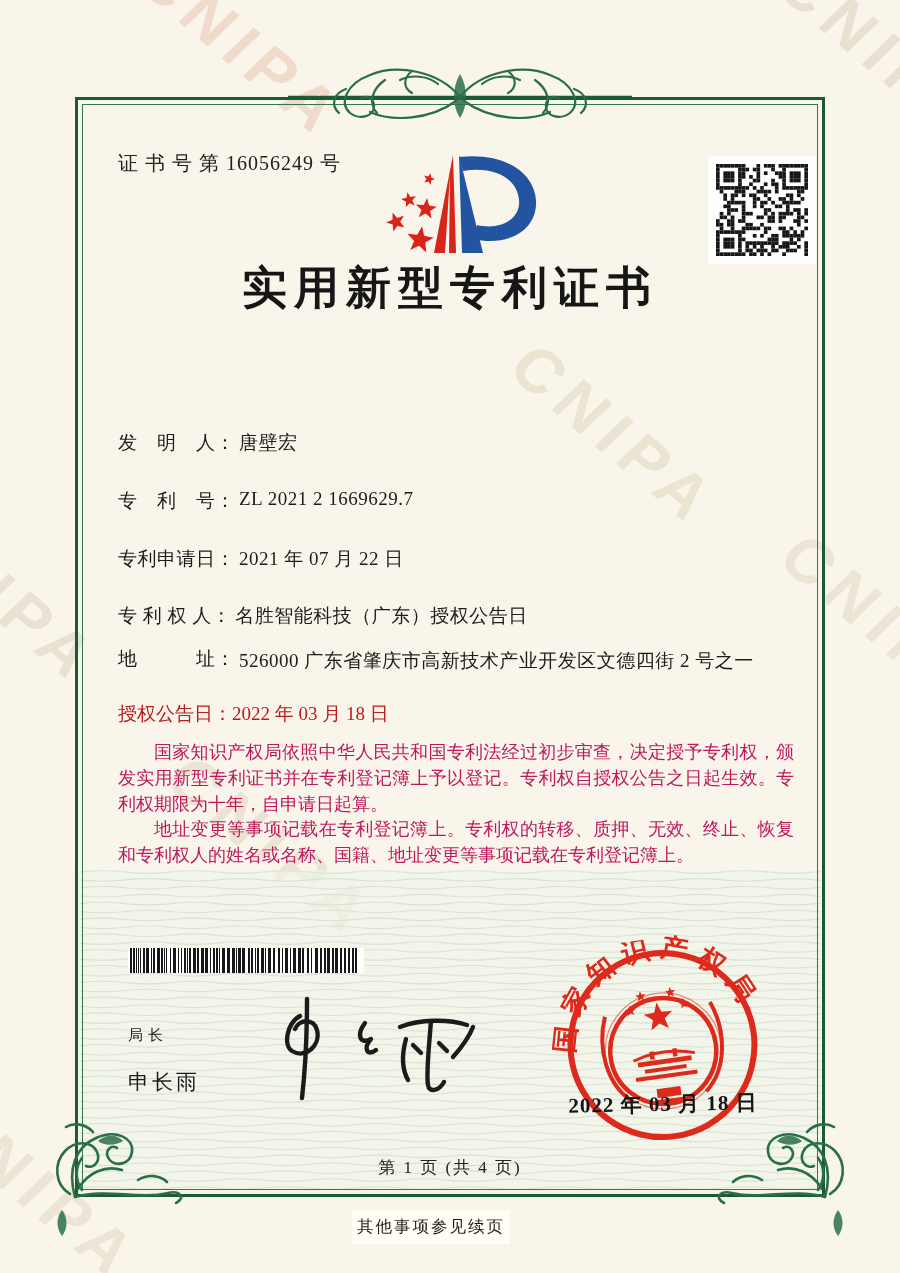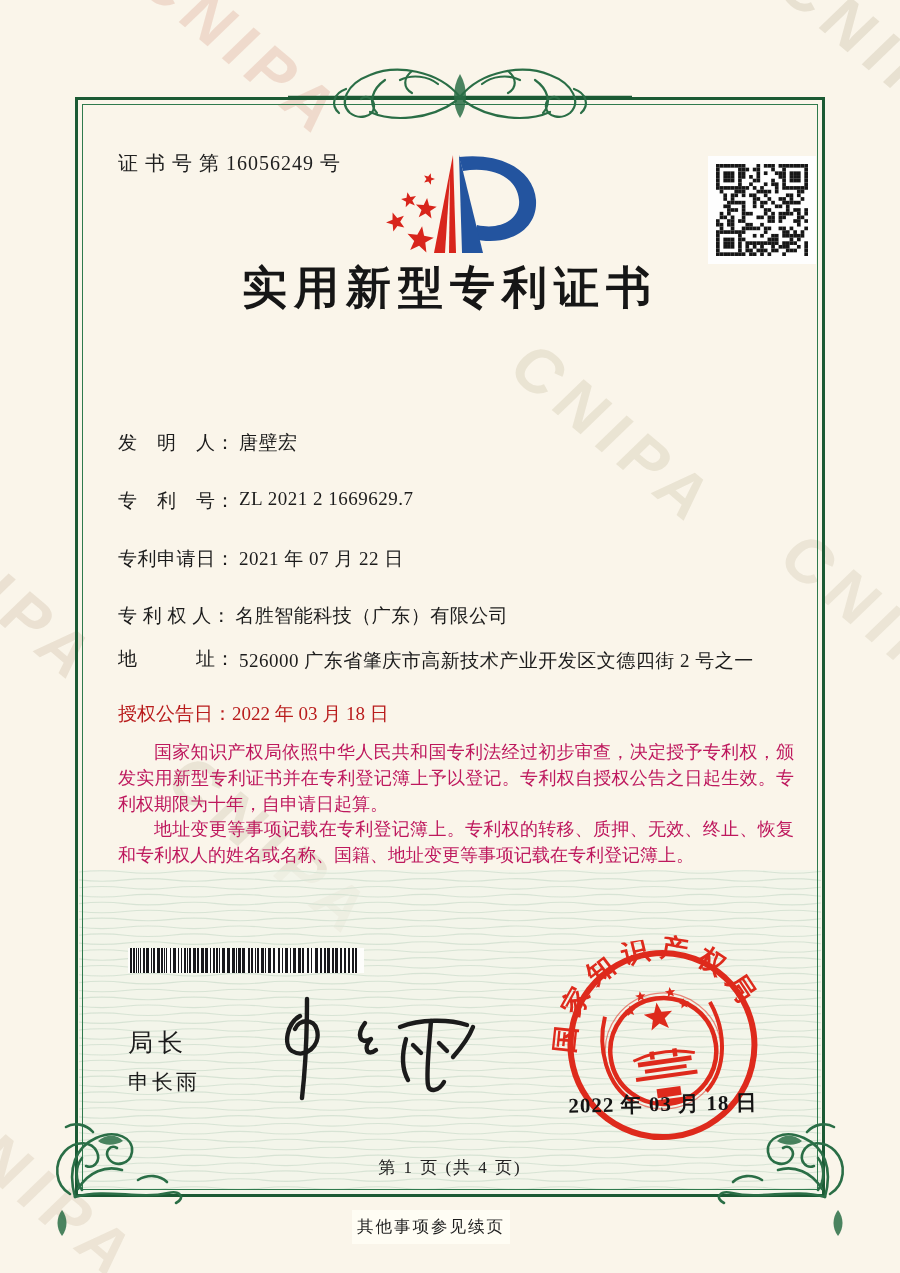--- a/index.html
+++ b/index.html
@@ -68,21 +68,21 @@
   #body-text p{margin:0;text-indent:2em;}
   #barcode{left:128px;top:948px;width:232px;height:25px;background:#fdfdfb;
     font-size:0;white-space:nowrap;overflow:hidden;padding:0 2px;}
   #barcode i{display:inline-block;height:25px;vertical-align:top;}
   #seal{left:547px;top:938px;width:232px;height:222px;transform:rotate(-8deg);}
   #seal-date{
     left:552px;top:1090px;width:222px;text-align:center;
     font-size:21px;font-weight:bold;letter-spacing:1px;color:#141414;
     transform:rotate(-1deg);
   }
-  #director-title{left:128px;top:1026px;font-size:25px;letter-spacing:5px;color:#1b1b1b;}
+  #director-title{left:128px;top:1026px;font-size:15px;letter-spacing:5px;color:#1b1b1b;}
   #director-name{left:128px;top:1068px;font-size:21px;letter-spacing:3px;color:#1b1b1b;}
   #signature{left:262px;top:992px;width:230px;height:118px;}
   #page-num{left:75px;top:1156px;width:750px;text-align:center;
     font-size:17px;color:#222;letter-spacing:2px;}
   #note-box{
     left:352px;top:1210px;width:158px;height:34px;
     background:#fffdf4;
     display:flex;align-items:center;justify-content:center;
     font-size:16.5px;color:#1d1d1d;letter-spacing:2px;
   }
@@ -541,21 +541,21 @@
   <div class="field-row" style="top:488px;">
     <span class="lbl">专　利　号：</span>
     <span class="val">ZL 2021 2 1669629.7</span>
   </div>
   <div class="field-row" style="top:546px;">
     <span class="lbl">专利申请日：</span>
     <span class="val">2021 年 07 月 22 日</span>
   </div>
   <div class="field-row" style="top:603px;">
     <span class="lbl">专 利 权 人：</span>
-    <span class="val">名胜智能科技（广东）有限公司</span>
+    <span class="val">名胜智能科技（广东）授权公告日</span>
   </div>
   <div class="field-row" id="row-address" style="top:646px;">
     <span class="lbl">地　　　址：</span>
     <span class="val">526000 广东省肇庆市高新技术产业开发区文德四街 2 号之一</span>
   </div>
 
   <div id="grant-row">
     <span class="pair1">
       <span>授权公告日：</span><span>2022 年 03 月 18 日</span>
     </span>

